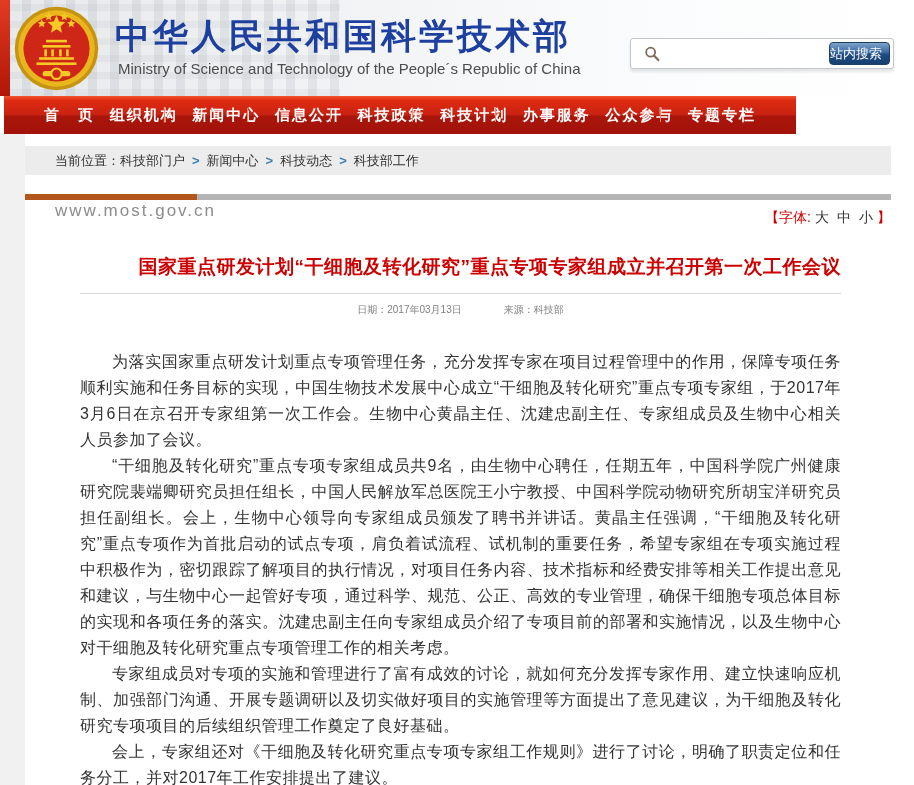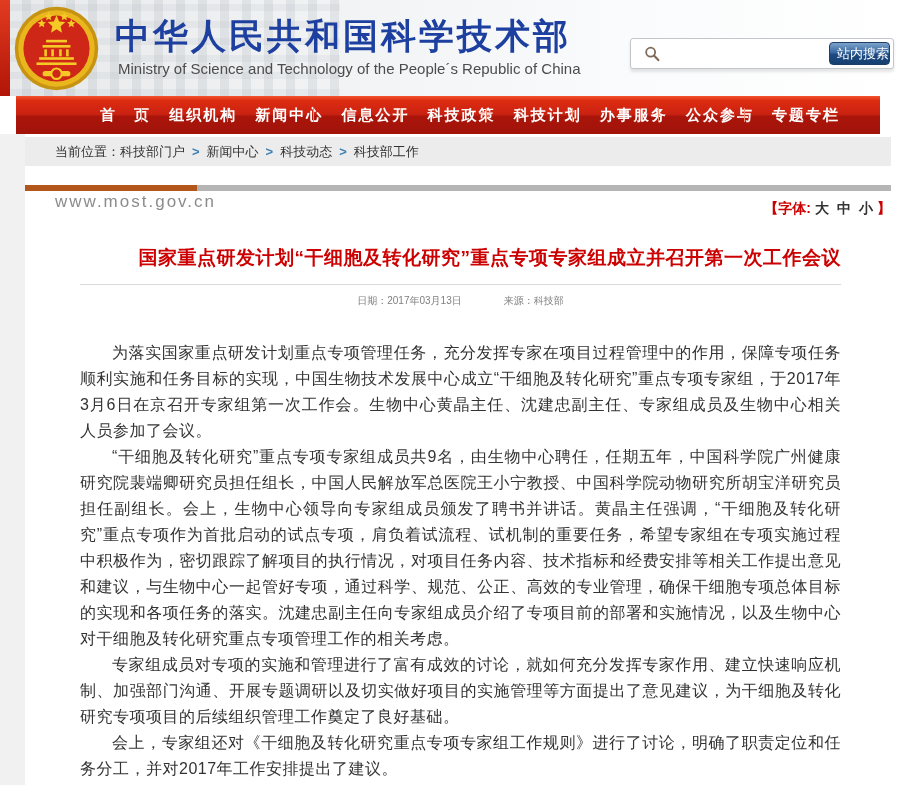--- a/index.html
+++ b/index.html
@@ -37,54 +37,53 @@
   }
   .search-icon { position: absolute; left: 12px; top: 6px; width: 18px; height: 18px; }
   .search-input {
     position: absolute; left: 36px; top: 2px; width: 158px; height: 25px;
     border: none; outline: none; font-size: 14px; background: transparent;
   }
   .search-button {
     position: absolute; right: 3px; top: 3px; width: 61px; height: 23px;
     background: linear-gradient(180deg, #7da3cb 0%, #39689f 45%, #1d4a82 55%, #16406f 100%);
     border: 1px solid #1d3f66; border-radius: 4px;
-    color: #fff; font-size: 13px; line-height: 21px; text-align: right; cursor: pointer;
+    color: #fff; font-size: 13px; line-height: 21px; text-align: left; cursor: pointer;
   }
   
   .nav {
-    position: absolute; left: 16px; top: 96px; width: 864px; height: 38px;
+    position: absolute; left: 4px; top: 96px; width: 792px; height: 38px;
     background: linear-gradient(180deg, #f2542e 0%, #dd2b11 12%, #ca2212 48%, #a9150a 54%, #a2130a 100%);
-    padding-left: 44px;
   }
   .nav ul {
     list-style: none; display: flex; justify-content: space-between; align-items: center;
     height: 100%; padding: 0 34px;
   }
   .nav li {
     color: #fff; font-size: 15px; font-weight: bold; letter-spacing: 2px;
     position: relative; padding: 2px 6px; cursor: pointer; white-space: nowrap;
   }
   .nav li + li::before {
     content: ""; position: absolute; left: -22px; top: 50%; margin-top: -7px;
     width: 1px; height: 14px; background: #ef8a6f;
   }
   
   .left-gutter { position: absolute; left: 0; top: 134px; width: 25px; height: 651px; background: #f1f1f1; }
   .content { position: absolute; left: 25px; top: 134px; width: 866px; background: #fff; }
   .breadcrumb {
-    margin-top: 3px; height: 29px; line-height: 29px; background: #ececec;
+    margin-top: 12px; height: 29px; line-height: 29px; background: #ececec;
     font-size: 13px; color: #333; padding-left: 30px;
   }
   .breadcrumb .crumb { color: #333; cursor: pointer; }
   .breadcrumb .sep { color: #3a7fb5; margin: 0 7px; font-weight: bold; }
   .topbar { margin-top: 19px; height: 6px; background: #b5b5b5; position: relative; }
   .topbar-orange { position: absolute; left: 0; top: 0; width: 172px; height: 6px; background: #b3561c; }
   .url-row { position: relative; height: 32px; }
   .site-url { position: absolute; left: 30px; top: 1px; color: #8c8c8c; font-size: 17px; letter-spacing: 2px; }
-  .font-widget { position: absolute; right: 0px; top: 9px; font-size: 14px; color: #cc0000; font-weight: bold; }
+  .font-widget { position: absolute; right: 0px; top: 9px; font-size: 14px; color: #cc0000; font-weight: normal; }
   .font-widget .opt { color: #333; margin: 0 4px; cursor: pointer; }
   
   .article { padding: 0 50px 0 55px; }
   .article-title {
     margin-top: 22px; text-align: right; color: #cc0000;
     font-size: 19px; font-weight: bold; letter-spacing: 0.5px;
   }
   .title-divider { margin-top: 13px; border-bottom: 1px solid #d9d9d9; }
   .article-meta { text-align: center; color: #7f7f7f; font-size: 10px; padding: 9px 0 12px; }
   .article-meta .meta-gap { display: inline-block; width: 42px; }

